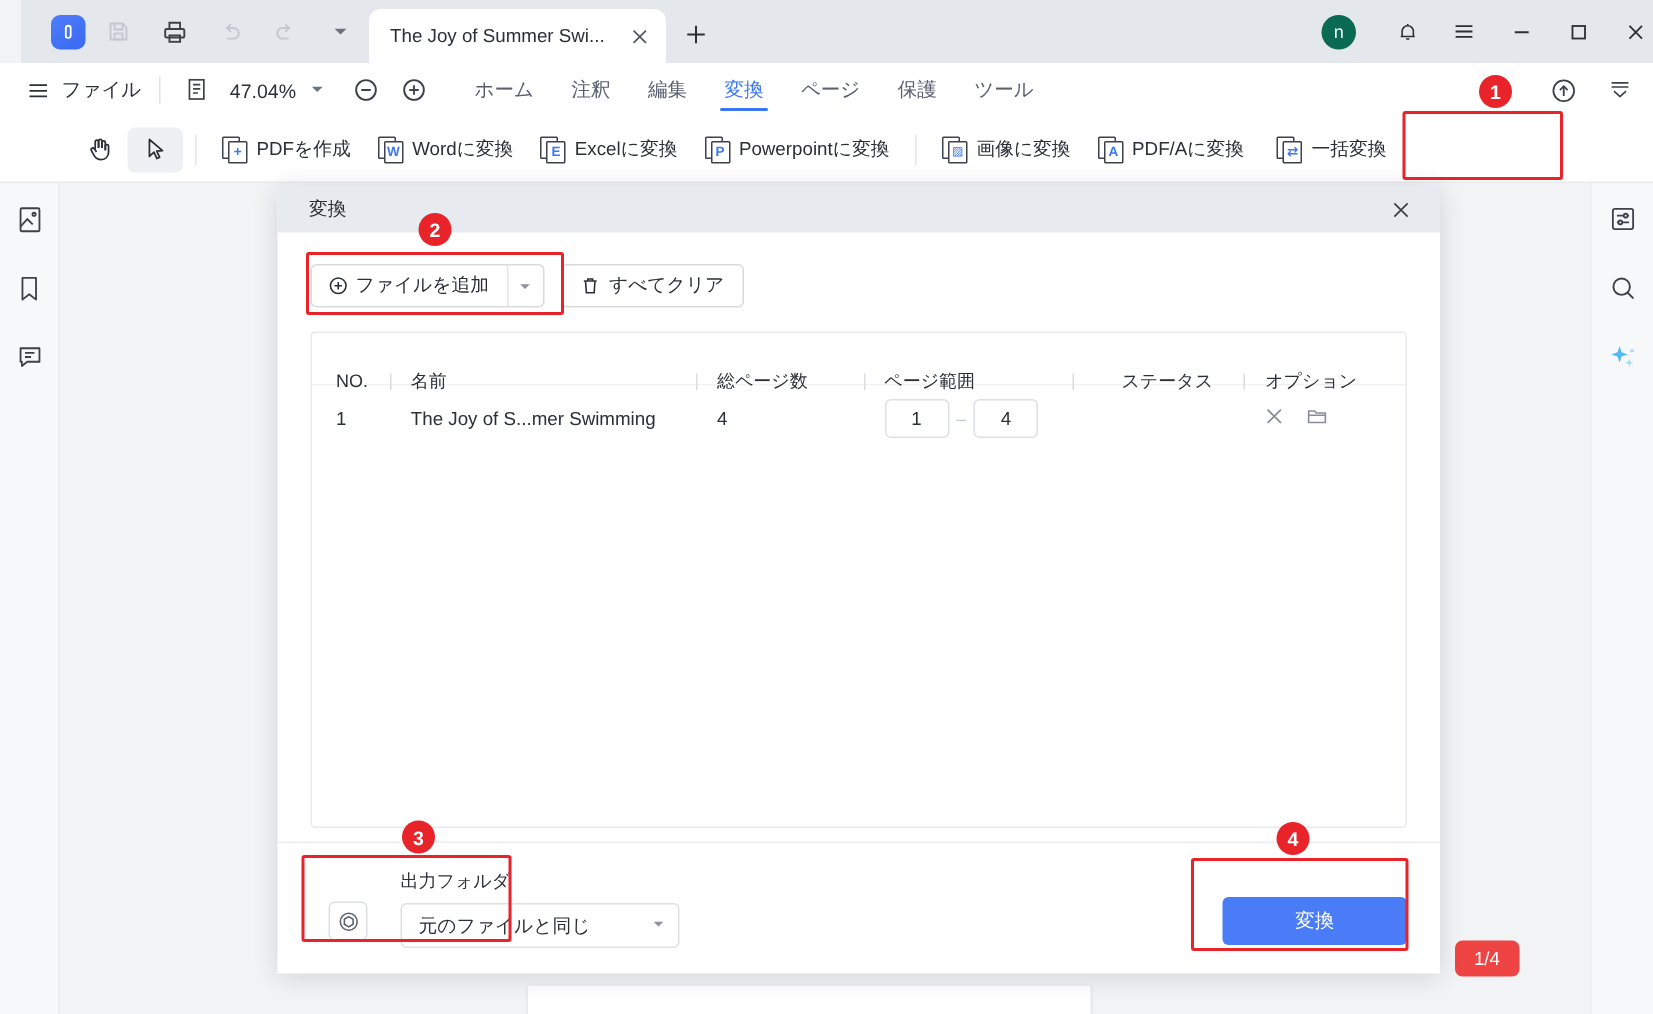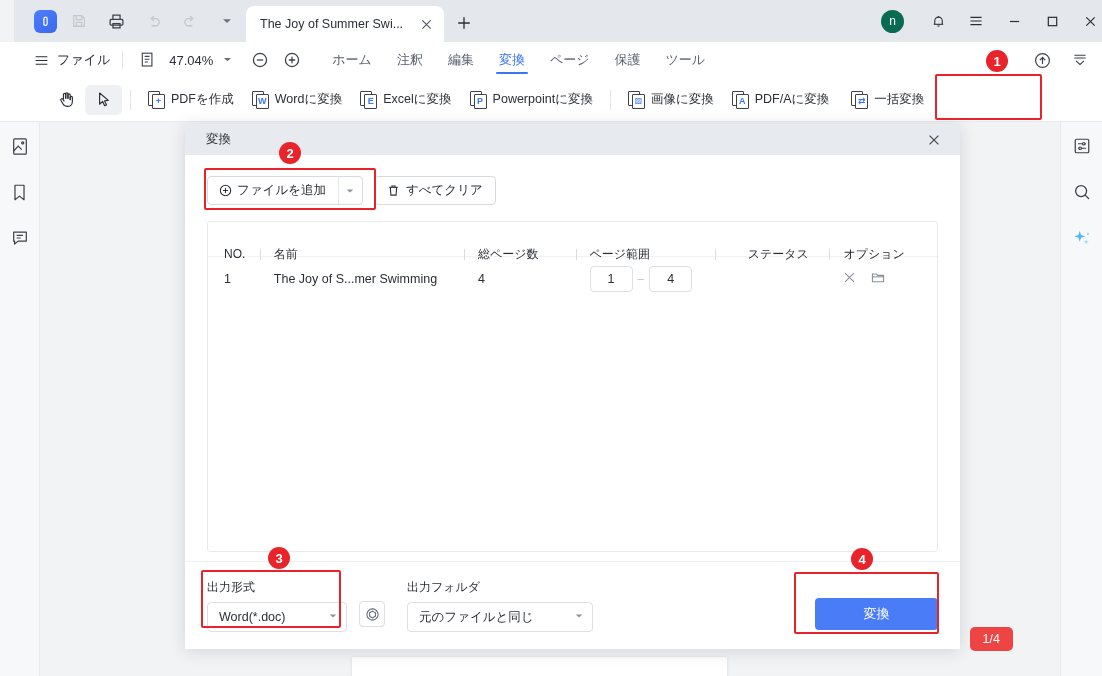--- a/index.html
+++ b/index.html
@@ -58,21 +58,21 @@
     margin-right: 14px;
   }
   .win-btn {
     width: 36px; height: 42px; display: flex; align-items: center; justify-content: center;
     color: #2b2f36;
   }
 
   
   .menubar {
     position: absolute; left: 0; top: 42px; width: 1102px; height: 36px;
-    background: #fff; display: flex; align-items: center; padding-left: 16px;
+    background: #fff; display: flex; align-items: center;
   }
   .hamburger { margin-left: 18px; color:#2b2f36; display:flex; align-items:center; }
   .file-label { font-size: 13px; color: #2b2f36; margin-left: 8px; }
   .sep-v { width: 1px; height: 18px; background: #e0e2e6; margin: 0 12px; }
   .mb-icon { width: 24px; height: 24px; display:flex; align-items:center; justify-content:center; color:#3d414a; }
   .zoom-val { font-size: 13px; color: #2b2f36; margin-left: 10px; }
   .caret { margin-left: 10px; color:#6b7280; font-size: 8px; }
   .zoom-btns { display: flex; gap: 8px; margin-left: 16px; }
 
   .ribbon-tabs { display: flex; align-items: flex-start; margin-left: 28px; gap: 25px; height: 36px; }
@@ -575,31 +575,20 @@
               <svg width="14" height="13" viewBox="0 0 15 14" fill="none" stroke="currentColor" stroke-width="1.15" stroke-linejoin="round">
                 <path d="M1.5 3.2h4.3l1.2 1.5h6.5V11.5H1.5z"></path>
                   <path d="M1.5 6.3h12"></path>
               </svg>
             </span>
           </div>
         </div>
       </div>
 
       <div class="dlg-foot">
-        <div style="width:140px">
-          <div class="field-label">出力形式</div>
-          <div class="sel">
-            <span class="val">Word(*.doc)</span>
-            <span class="dd">
-              <svg width="8" height="8" viewBox="0 0 10 10">
-                  <path d="M1 3.2 L5 7 L9 3.2Z" fill="#8c919b"></path>
-                </svg>
-            </span>
-          </div>
-        </div>
 
         <div class="gear-btn">
           <svg width="15" height="15" viewBox="0 0 16 16" fill="none" stroke="currentColor" stroke-width="1.1">
             <circle cx="8" cy="8" r="6"></circle>
               <path d="M8 4.4 11.1 6.2v3.6L8 11.6 4.9 9.8V6.2Z"></path>
           </svg>
         </div>
 
         <div style="width:186px; margin-left:22px">
           <div class="field-label">出力フォルダ</div>

